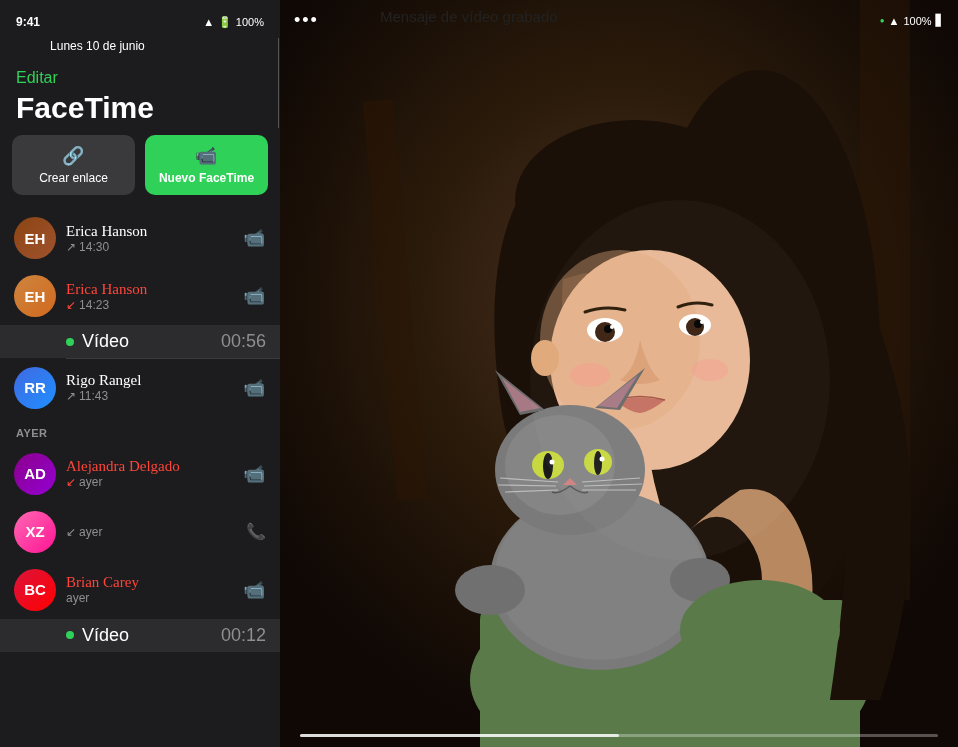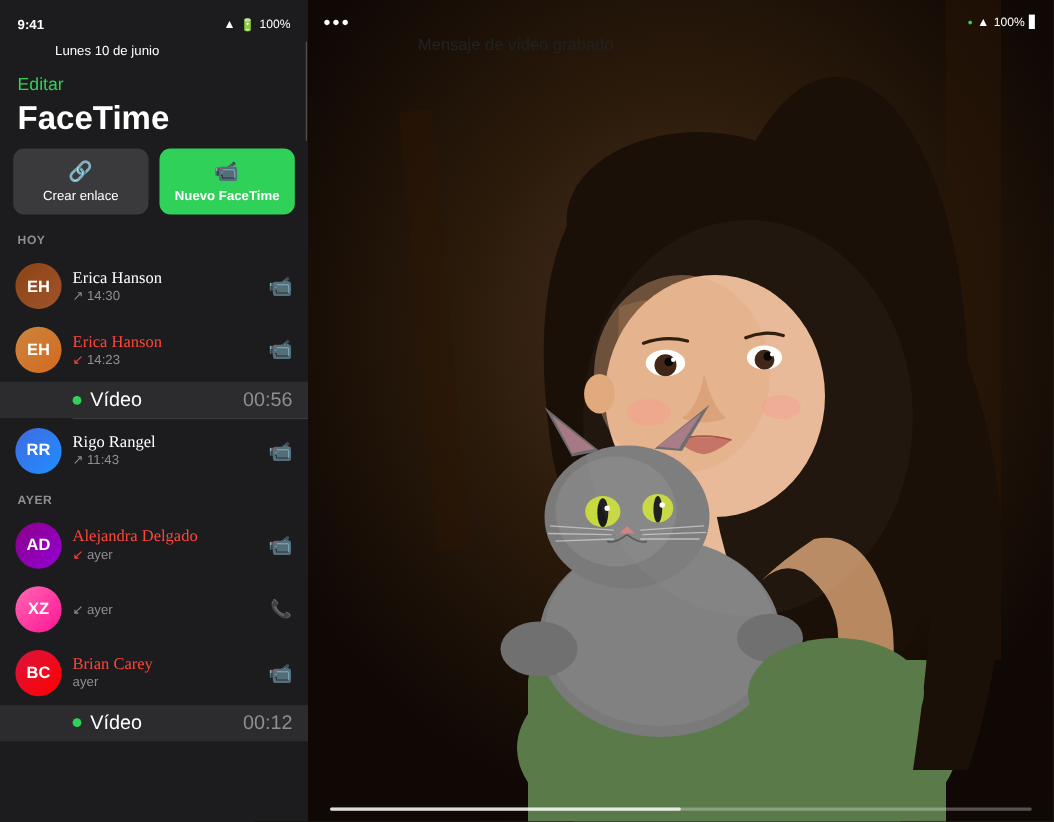--- a/index.html
+++ b/index.html
@@ -18,21 +18,21 @@
       width: 958px;
       height: 747px;
       position: relative;
       background: #000;
       display: flex;
     }
 
     
     .annotation {
       position: absolute;
-      top: 32px;
+      top: 8px;
       left: 380px;
       color: #222;
       font-size: 15px;
       font-weight: 400;
       white-space: nowrap;
       z-index: 100;
     }
     .annotation-line {
       position: absolute;
       top: 38px;
@@ -368,21 +368,20 @@
         <span class="btn-label">Crear enlace</span>
       </button>
       <button class="btn-new-facetime">
         <span class="btn-icon">📹</span>
         <span class="btn-label">Nuevo FaceTime</span>
       </button>
     </div>
 
     <div class="call-list">
 
-      <div class="section-header">HOY</div>
 
       <div class="call-item">
         <div class="avatar av-erica">
           <span class="av-initials">EH</span>
         </div>
         <div class="call-info">
           <div class="call-name">Erica Hanson</div>
           <div class="call-meta">
             <span>↗</span>
             <span>14:30</span>

